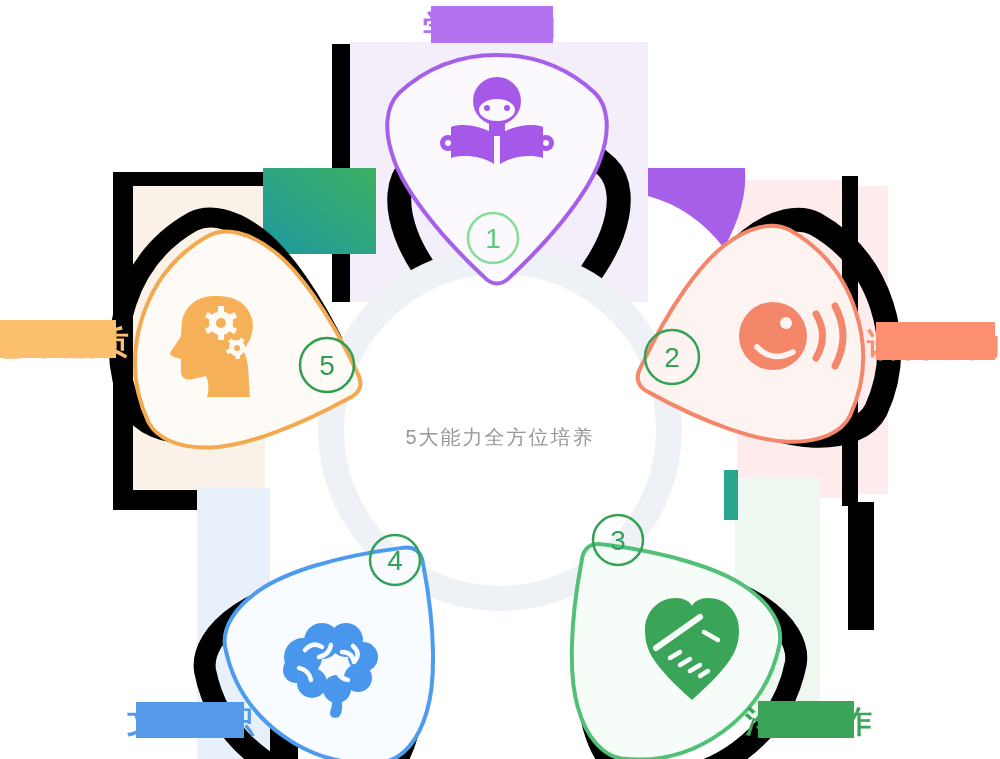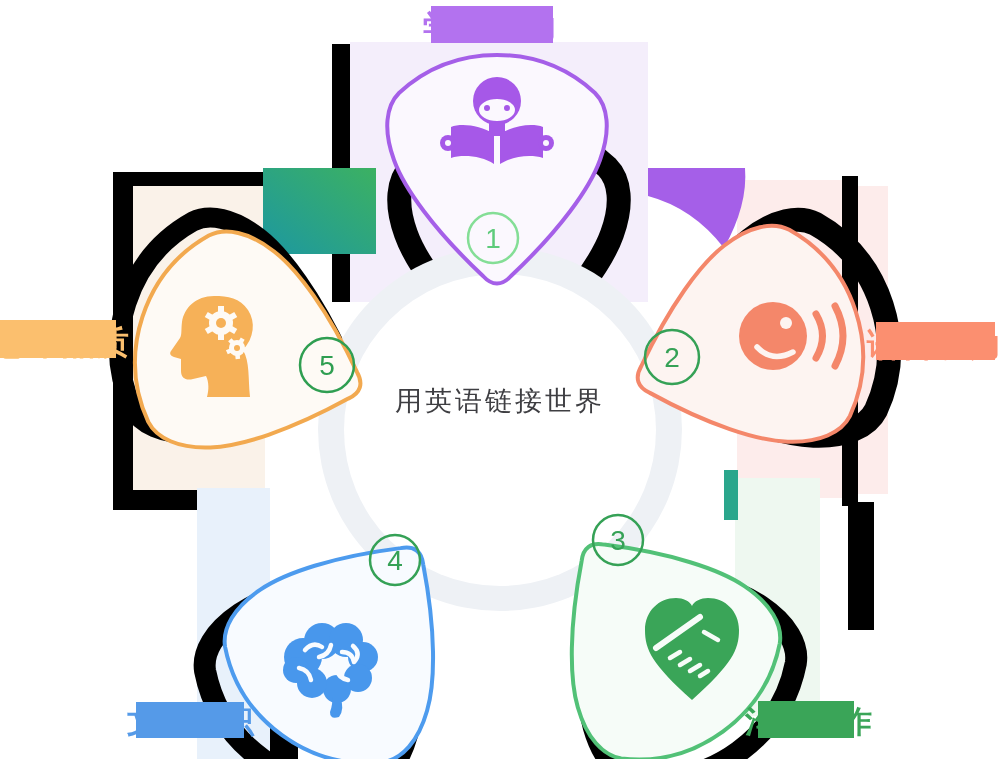--- a/index.html
+++ b/index.html
@@ -205,14 +205,14 @@
       <text class="petal-label small" x="127" y="732" fill="#559ae8">文化知识</text>
       <rect x="136" y="702" width="108" height="36" fill="#559ae8"></rect>
     </g>
     <g>
       <text class="petal-label small" x="745" y="732" fill="#3aa558">沟通协作</text>
       <rect x="758" y="701" width="96" height="37" fill="#3aa558"></rect>
     </g>
   </g>
 </svg>
 
-<div class="center-title">用英语链接世界</div>
+<div class="center-sub">5大能力全方位培养</div>
 </div>
 
 </body></html>

